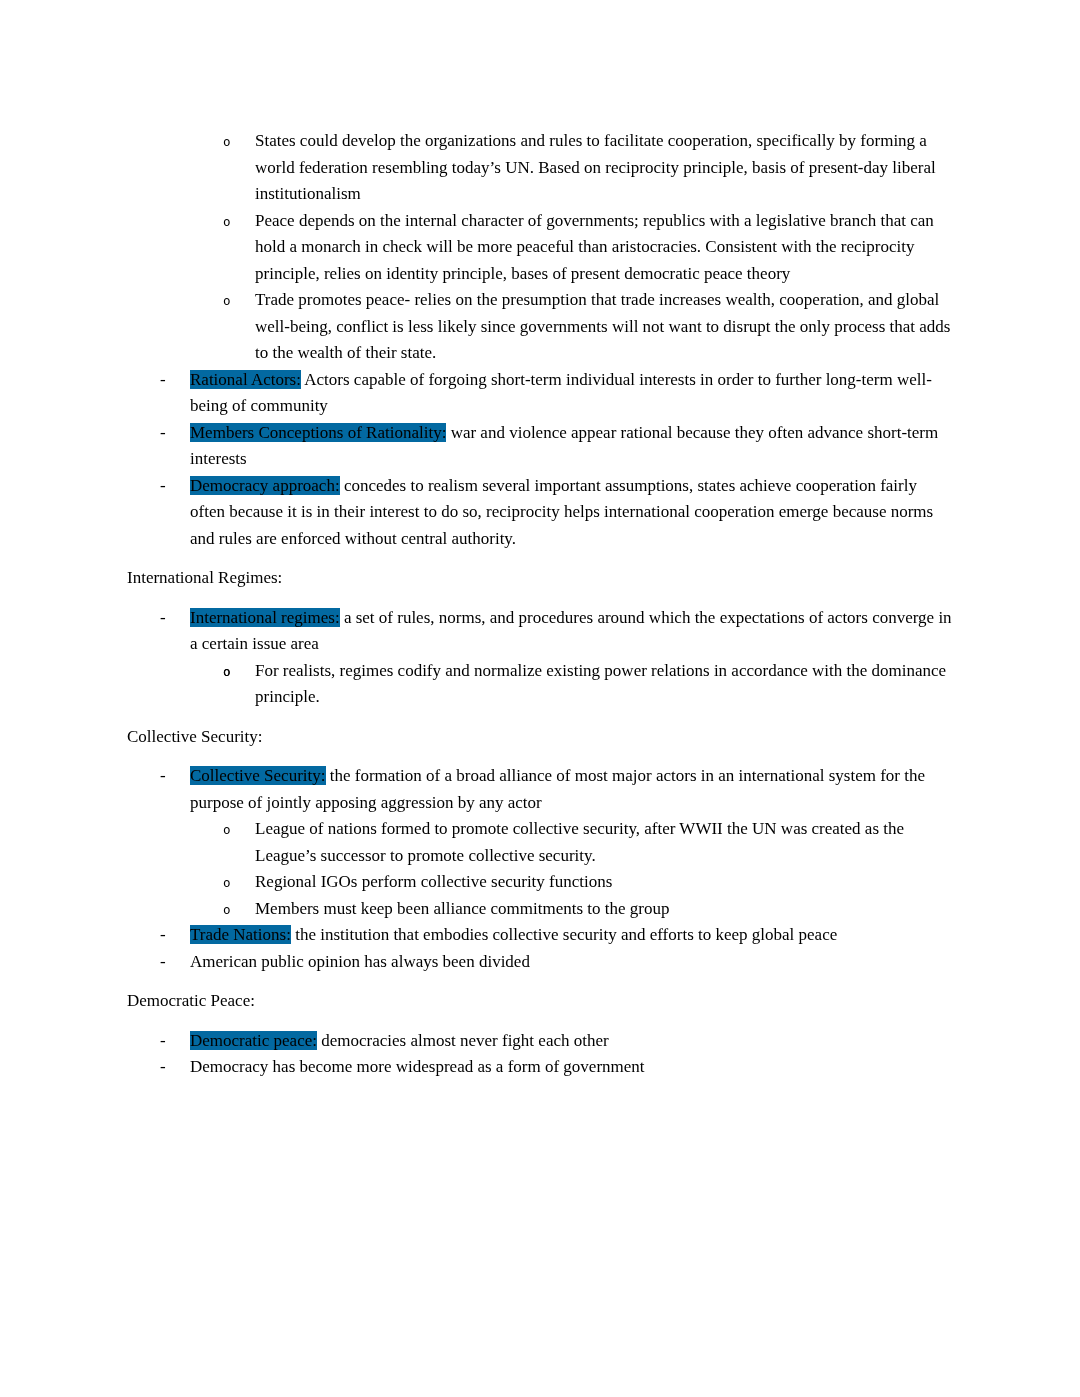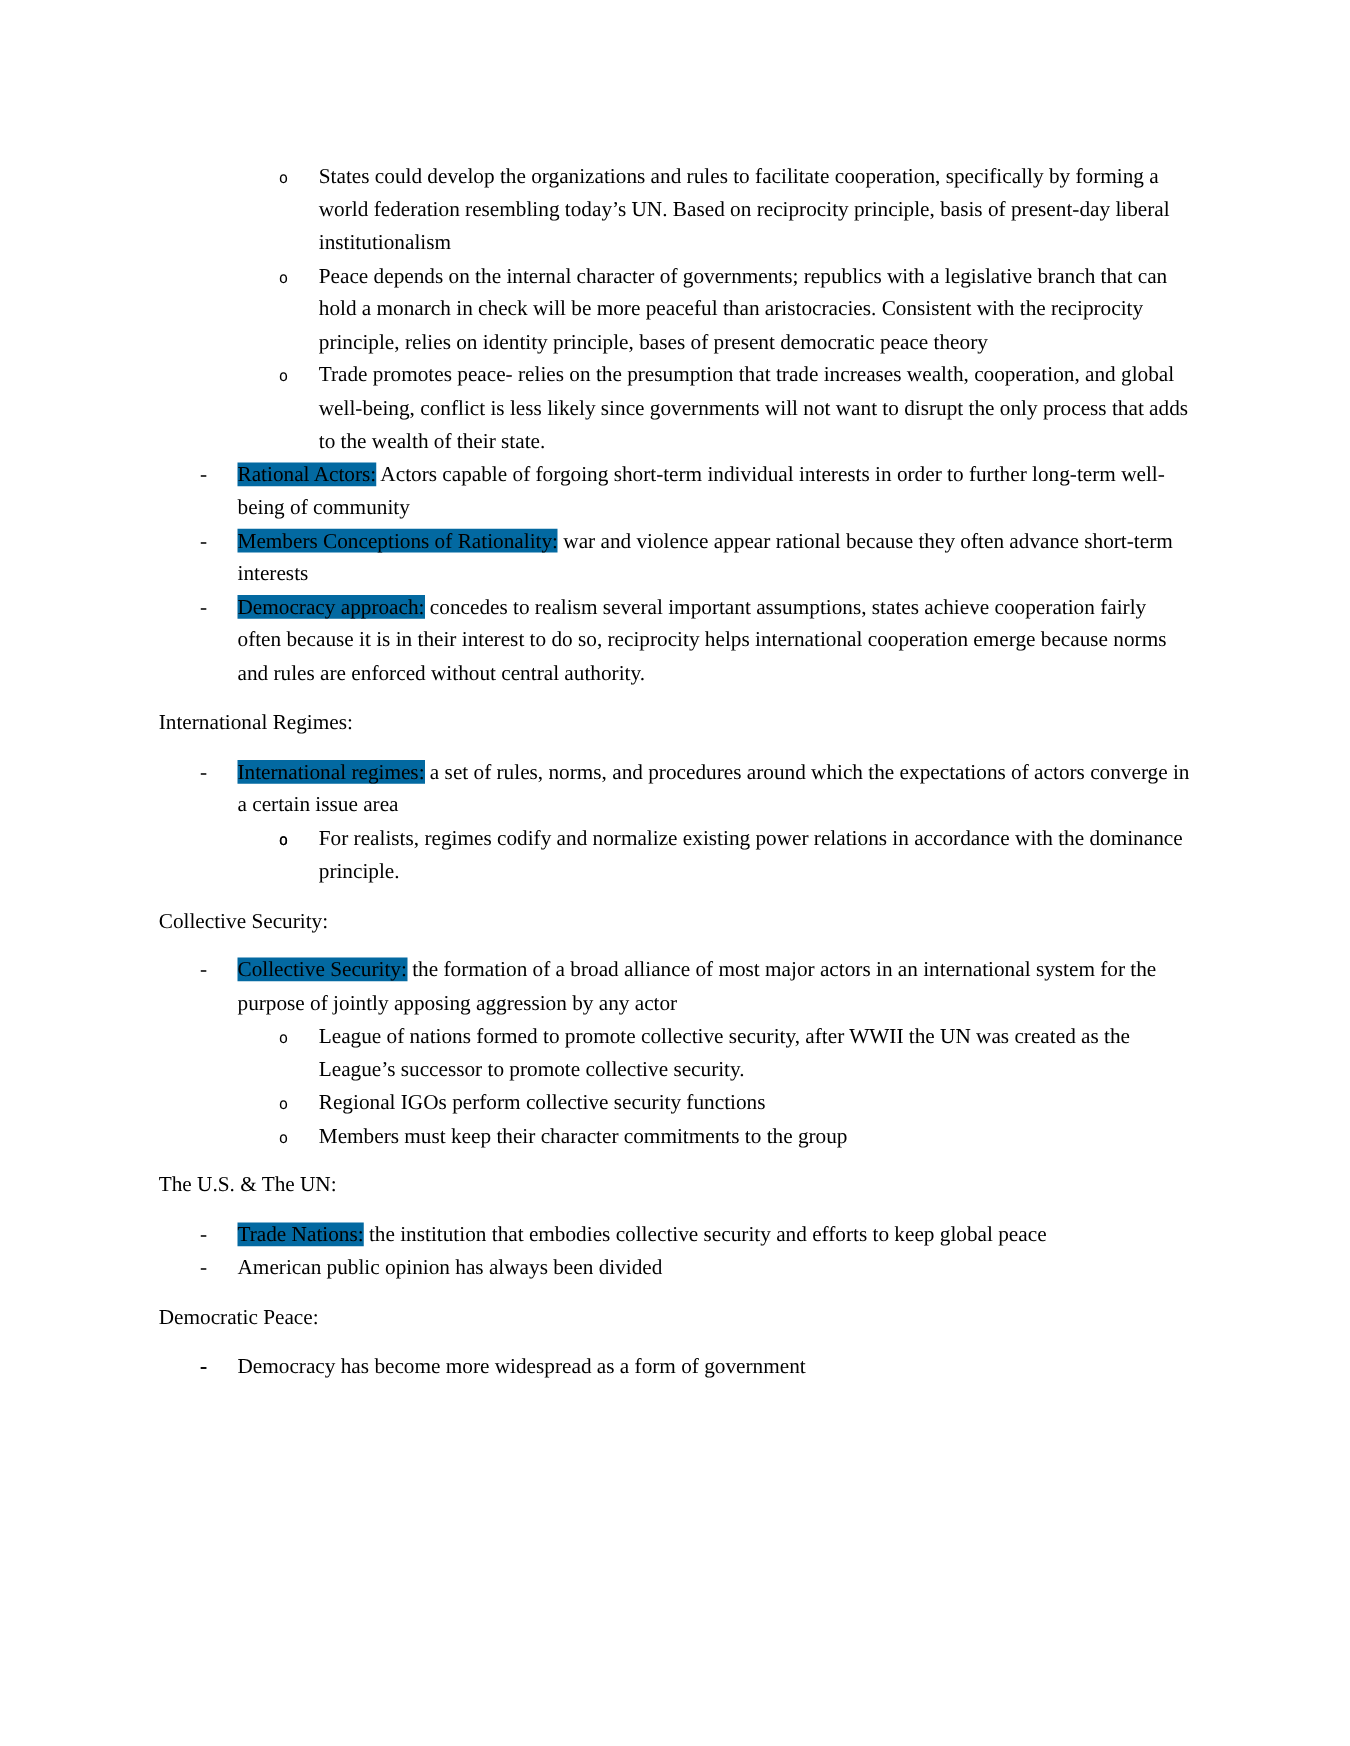--- a/index.html
+++ b/index.html
@@ -46,26 +46,25 @@
       <div class="list">
         <div class="dash-item"><span class="marker">-</span><span><span class="hl">International regimes:</span> a set of rules, norms, and procedures around which the expectations of actors converge in a certain issue area</span></div>
         <div class="circle-item"><span class="marker">o</span></div>
         <div class="circle-item"><span class="marker">o</span><span>For realists, regimes codify and normalize existing power relations in accordance with the dominance principle.</span></div>
       </div>
       <div class="heading">Collective Security:</div>
       <div class="list">
         <div class="dash-item"><span class="marker">-</span><span><span class="hl">Collective Security:</span> the formation of a broad alliance of most major actors in an international system for the purpose of jointly apposing aggression by any actor</span></div>
         <div class="circle-item"><span class="marker">o</span><span>League of nations formed to promote collective security, after WWII the UN was created as the League’s successor to promote collective security.</span></div>
         <div class="circle-item"><span class="marker">o</span><span>Regional IGOs perform collective security functions</span></div>
-        <div class="circle-item"><span class="marker">o</span><span>Members must keep their character commitments to the group</span></div>
+        <div class="circle-item"><span class="marker">o</span><span>Members must keep been alliance commitments to the group</span></div>
       </div>
-      <div class="heading">The U.S. &amp; The UN:</div>
       <div class="list">
         <div class="dash-item"><span class="marker">-</span><span><span class="hl">Trade Nations:</span> the institution that embodies collective security and efforts to keep global peace</span></div>
         <div class="dash-item"><span class="marker">-</span><span>American public opinion has always been divided</span></div>
       </div>
       <div class="heading">Democratic Peace:</div>
       <div class="list">
-        <div class="dash-item"><span class="marker">-</span></div>
+        <div class="dash-item"><span class="marker">-</span><span><span class="hl">Democratic peace:</span> democracies almost never fight each other</span></div>
         <div class="dash-item"><span class="marker">-</span><span>Democracy has become more widespread as a form of government</span></div>
       </div>
     </div>
 </div>
 
 </body></html>

